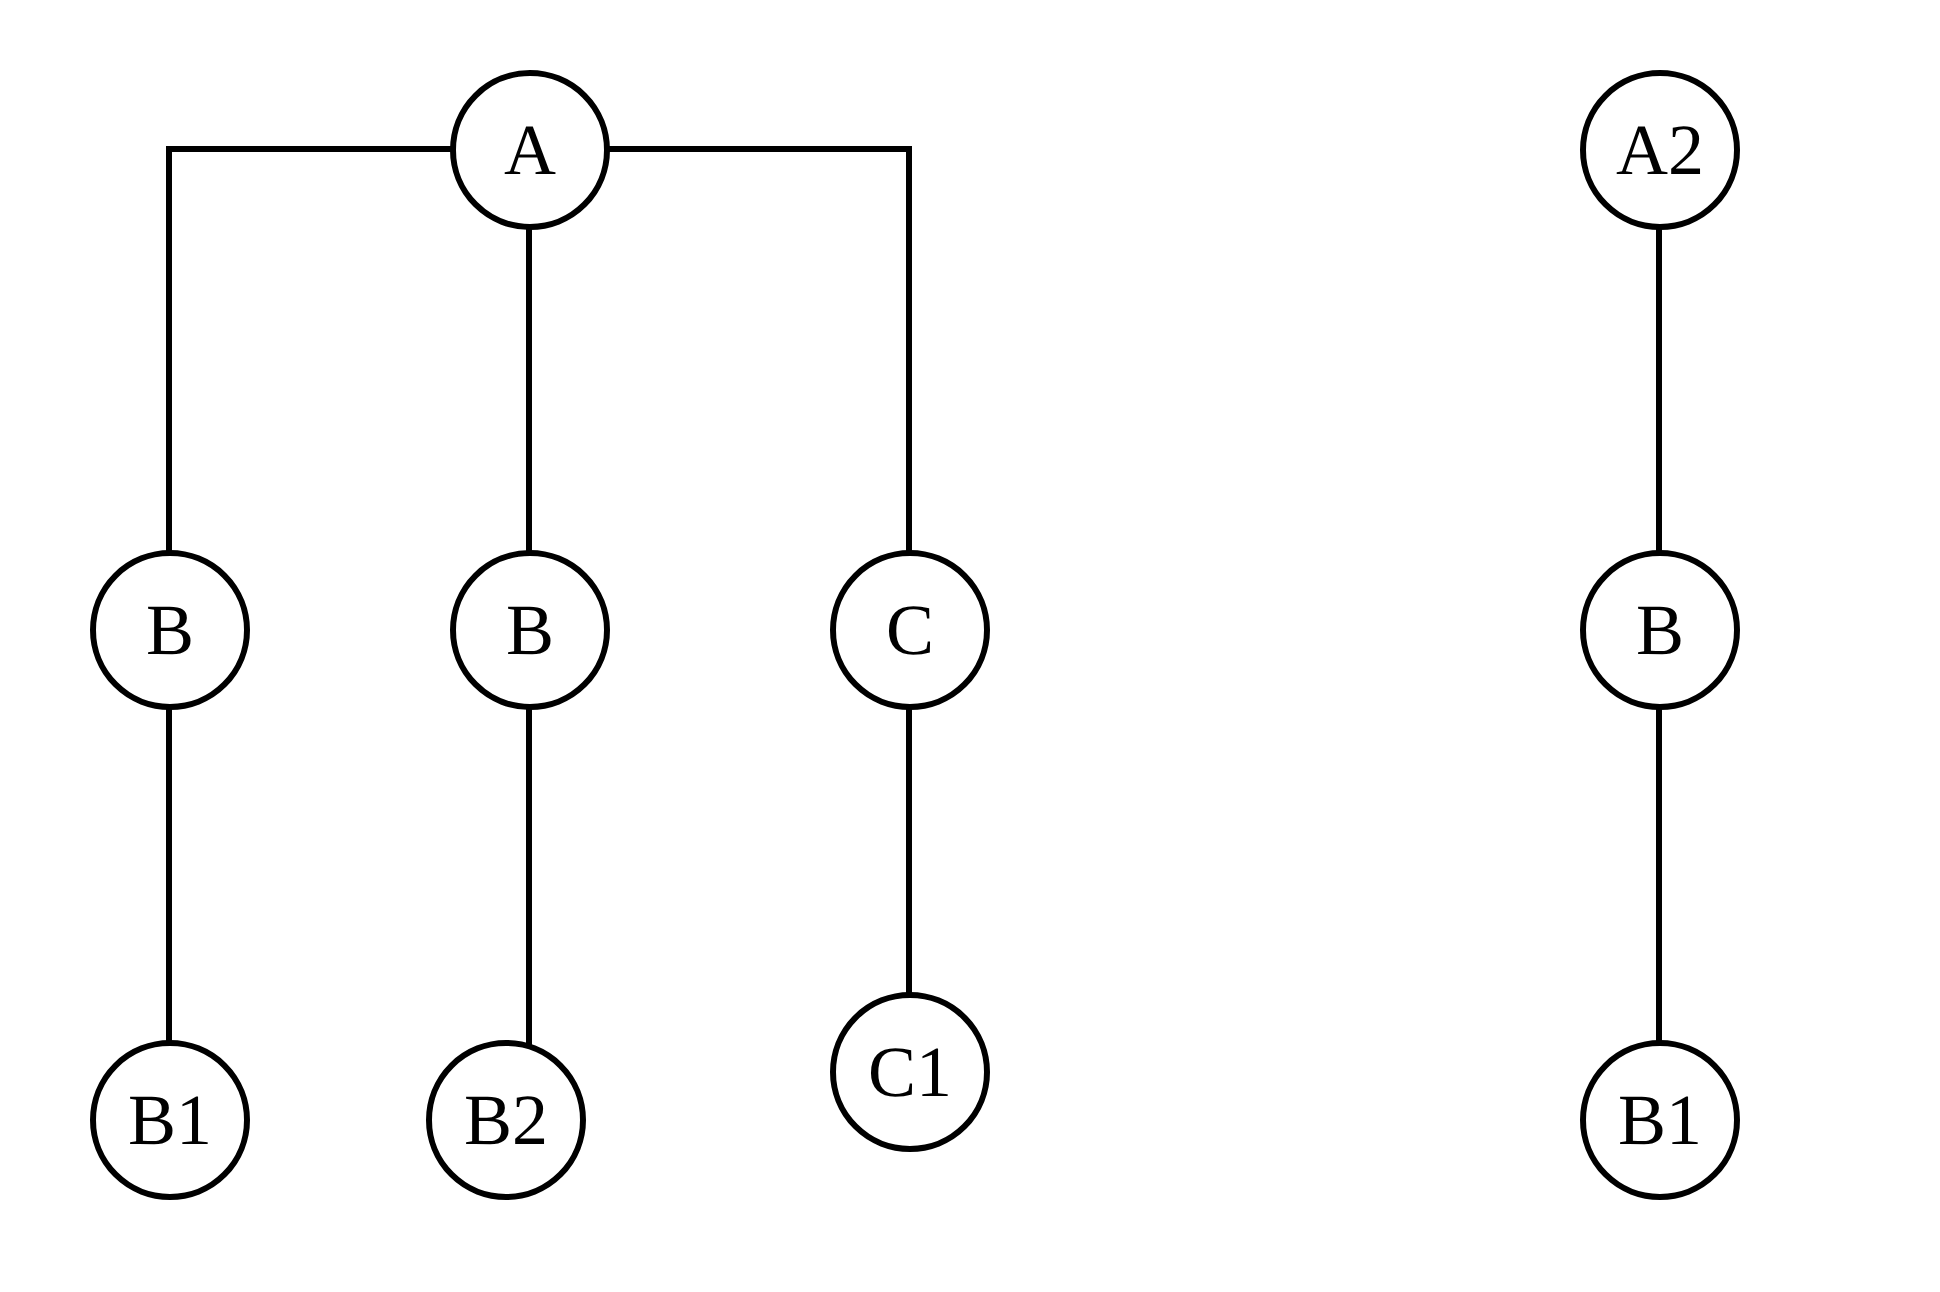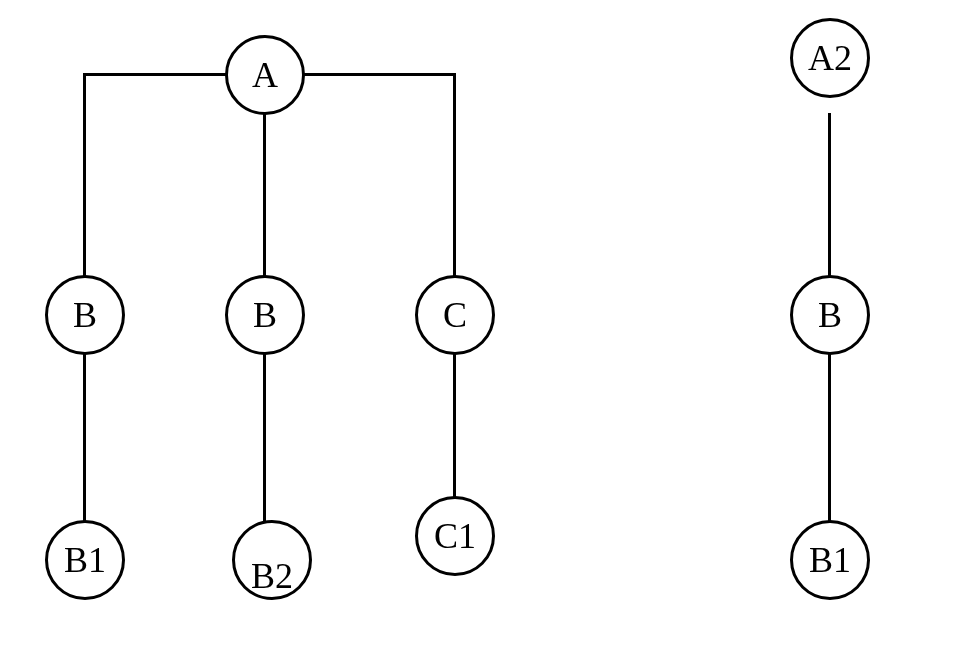--- a/index.html
+++ b/index.html
@@ -52,42 +52,42 @@
 <div class="node" style="left:225px; top:275px;">
   <span>B</span>
 </div>
 <div class="node" style="left:415px; top:275px;">
   <span>C</span>
 </div>
 
 <div class="node" style="left:45px; top:520px;">
   <span>B1</span>
 </div>
-<div class="node" style="left:232px; top:520px;align-items:flex-end;">
+<div class="node" style="left:213px; top:520px;">
   <span>B2</span>
 </div>
 <div class="node" style="left:415px; top:496px;">
   <span>C1</span>
 </div>
 
 <div class="edge edge-h" style="left:83px; top:73px; width:372px;"></div>
 
 <div class="edge edge-v" style="left:263px; top:113px; height:165px;"></div>
 
 <div class="edge edge-v" style="left:83px; top:73px; height:205px;"></div>
 
 <div class="edge edge-v" style="left:453px; top:73px; height:205px;"></div>
 
 <div class="edge edge-v" style="left:83px; top:353px; height:170px;"></div>
 
 <div class="edge edge-v" style="left:263px; top:353px; height:170px;"></div>
 
 <div class="edge edge-v" style="left:453px; top:353px; height:170px;"></div>
 
-<div class="node" style="left:790px; top:18px;">
+<div class="node" style="left:790px; top:35px;">
   <span>A2</span>
 </div>
 <div class="node" style="left:790px; top:275px;">
   <span>B</span>
 </div>
 <div class="node" style="left:790px; top:520px;">
   <span>B1</span>
 </div>
 
 <div class="edge edge-v" style="left:828px; top:113px; height:165px;"></div>

